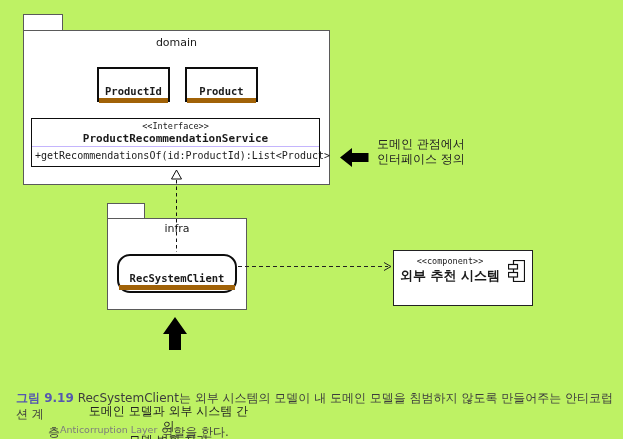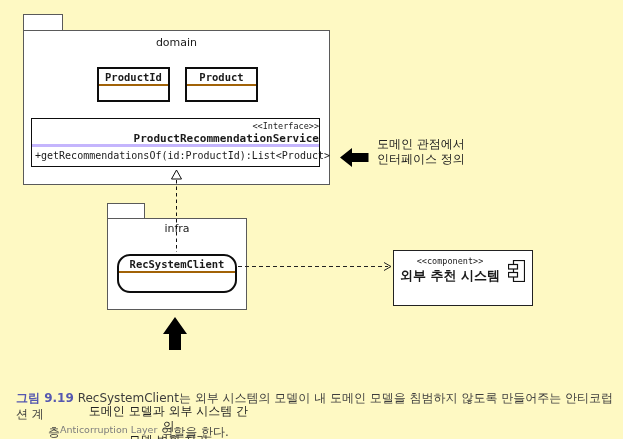--- a/index.html
+++ b/index.html
@@ -1,32 +1,32 @@
 <!DOCTYPE html>
 <html><head>
 <meta charset="utf-8">
 <style>
   * { margin:0; padding:0; box-sizing:border-box; }
   html,body { background:#ffffff; }
   .canvas {
-    position:relative; width:623px; height:439px; background:#fef9c3;
+    position:relative; width:623px; height:439px; background:#bef264;
     font-family:"DejaVu Sans","Liberation Sans",sans-serif; color:#1a1a1a; overflow:hidden;
   }
   .mono { font-family:"DejaVu Sans Mono","Liberation Mono",monospace; }
   .pkg-tab { position:absolute; border:1px solid #5a5a5a; border-bottom:none; background:#fff; }
   .pkg-body { position:absolute; border:1px solid #5a5a5a; background:#fff; }
   .pkg-label { position:absolute; width:100%; text-align:center; font-size:11px; color:#1a1a1a; }
   .cls { position:absolute; border:2px solid #0d0d0d; background:#fff; display:flex; flex-direction:column; }
   .cls-name {
-    border-bottom:2px solid #a16207; font-family:"DejaVu Sans Mono","Liberation Mono",monospace;
-    font-weight:bold; font-size:10.5px; text-align:center; padding:2px 2px 1px; white-space:nowrap;
+    border-bottom:5px solid #a16207; font-family:"DejaVu Sans Mono","Liberation Mono",monospace;
+    font-weight:bold; font-size:10.5px; text-align:center; padding:16px 2px 1px; white-space:nowrap;
   }
   .cls-empty { flex:1; }
   .iface { position:absolute; border:1.5px solid #0d0d0d; background:#fff; }
-  .iface-head { border-bottom:3px solid #c4b5fd; text-align:right; padding-top:2px; height:28px; }
+  .iface-head { border-bottom:1px solid #c4b5fd; text-align:center; padding-top:2px; height:28px; }
   .iface-st { font-size:8.5px; line-height:11px; }
   .iface-nm { font-size:11px; font-weight:bold; line-height:14px; white-space:nowrap; }
   .iface-op { font-size:10px; line-height:18px; padding-left:3px; white-space:nowrap; }
   .comp { position:absolute; border:1.5px solid #222; background:#fff; }
   .comp-st { text-align:center; font-size:8.5px; line-height:11px; padding:5px 26px 0 0; }
   .comp-nm { text-align:center; font-size:13px; font-weight:bold; padding-right:26px; white-space:nowrap; }
   .comp-icon { position:absolute; right:7px; top:9px; }
   .note { position:absolute; font-size:12px; color:#222; line-height:14.5px; }
   .edge-label { position:absolute; font-size:11.5px; color:#2e2e2e; white-space:nowrap; }
   .overlay { position:absolute; left:0; top:0; width:623px; height:439px; pointer-events:none; }

